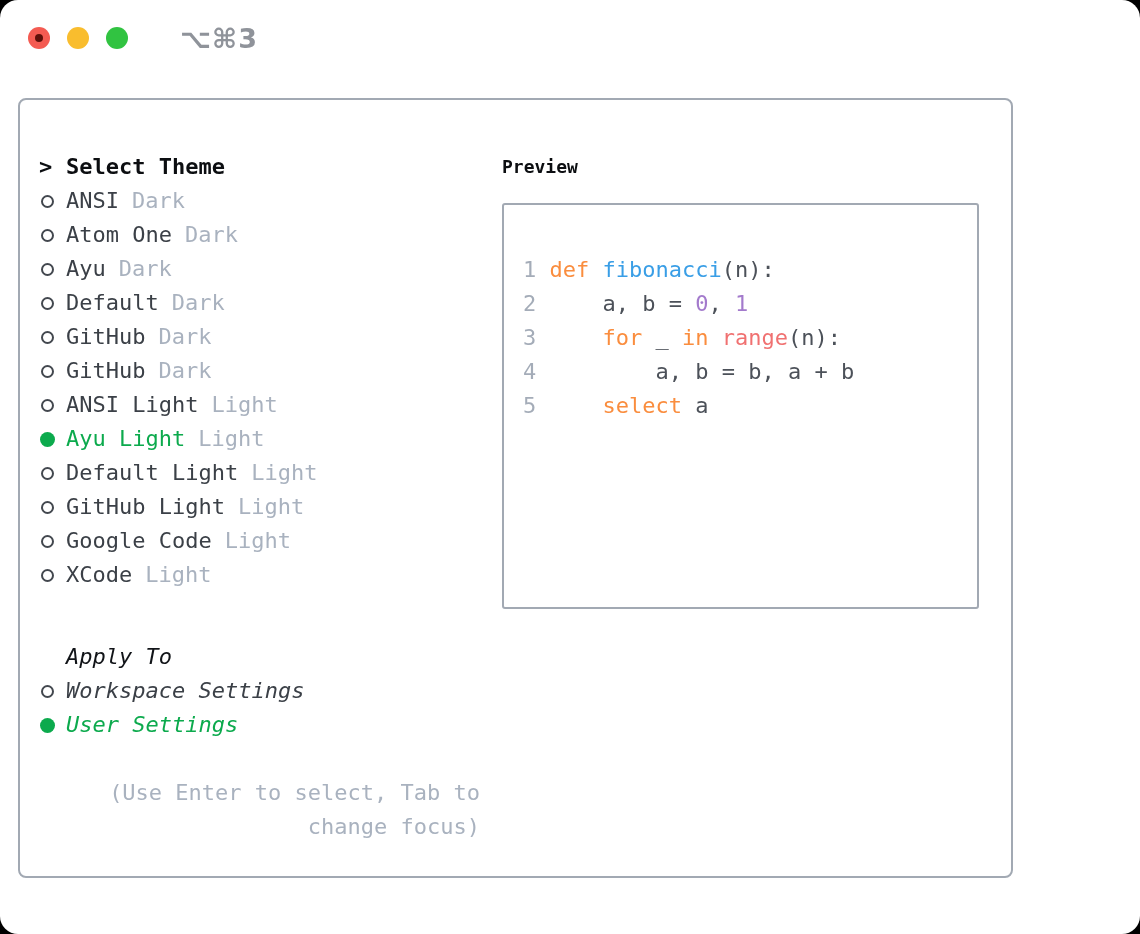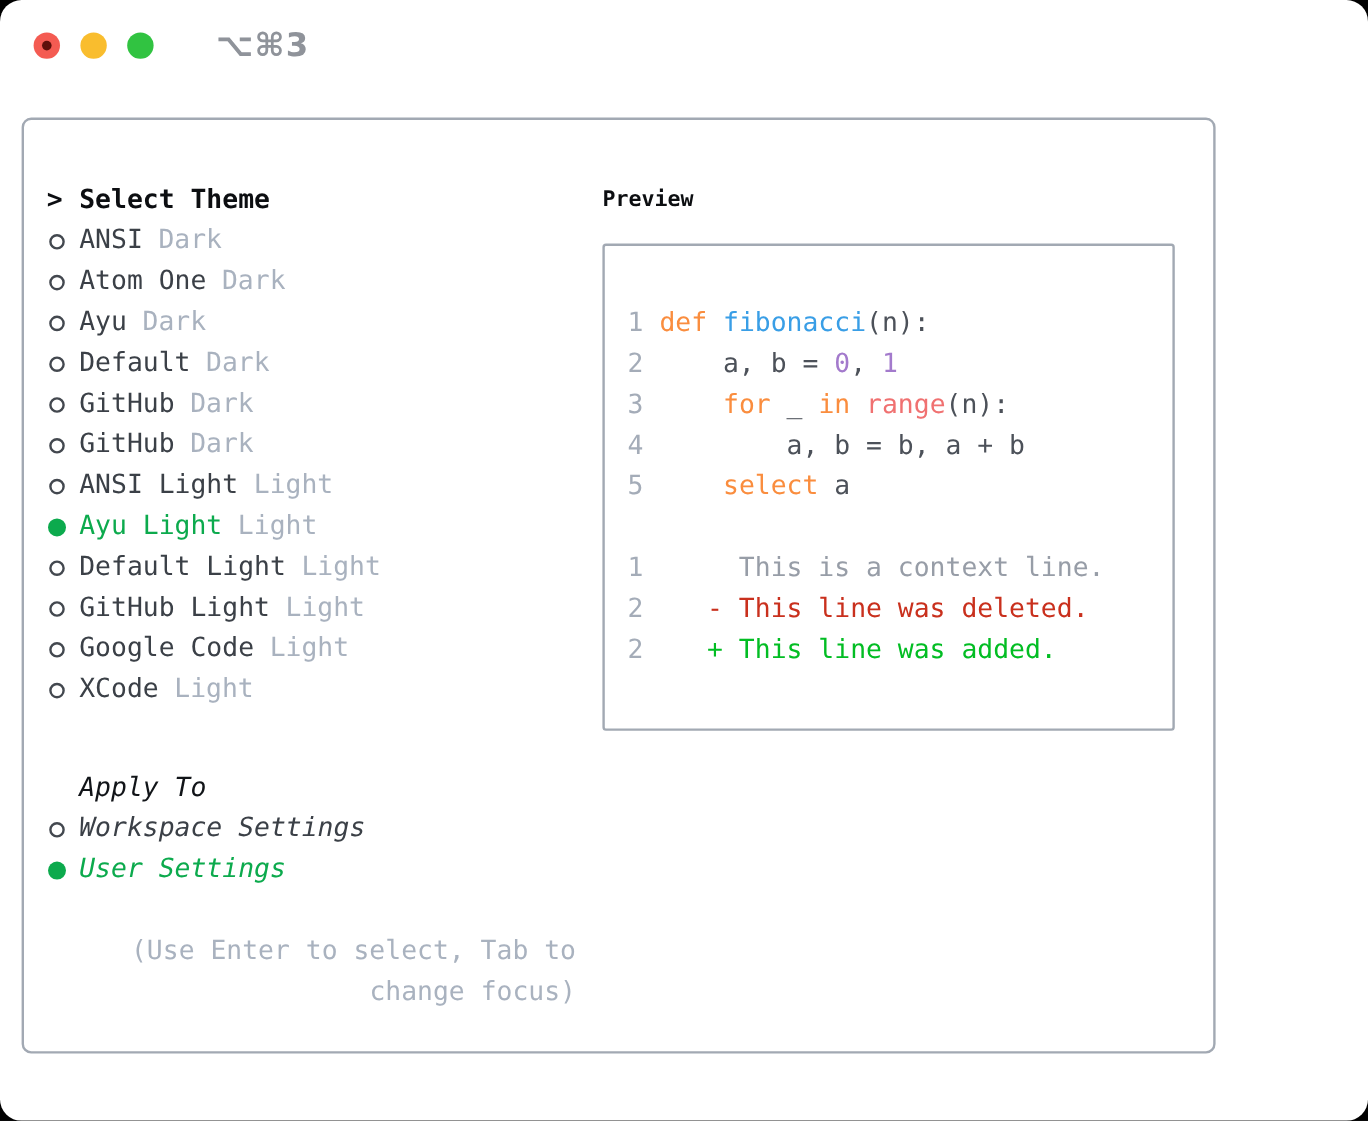--- a/index.html
+++ b/index.html
@@ -118,22 +118,17 @@
       <div class="preview-title">Preview</div>
       <div class="preview-box">
         <div id="code-lines">
             <div class="pline"><span class="ln">1 </span><span class="seg-keyword">def</span><span class="seg-plain"> </span><span class="seg-function">fibonacci</span><span class="seg-plain">(n):</span></div>
             <div class="pline"><span class="ln">2 </span><span class="seg-plain">    a, b = </span><span class="seg-number">0</span><span class="seg-plain">, </span><span class="seg-number">1</span></div>
             <div class="pline"><span class="ln">3 </span><span class="seg-plain">    </span><span class="seg-keyword">for</span><span class="seg-plain"> _ </span><span class="seg-keyword">in</span><span class="seg-plain"> </span><span class="seg-builtin">range</span><span class="seg-plain">(n):</span></div>
             <div class="pline"><span class="ln">4 </span><span class="seg-plain">        a, b = b, a + b</span></div>
             <div class="pline"><span class="ln">5 </span><span class="seg-plain">    </span><span class="seg-keyword">select</span><span class="seg-plain"> a</span></div>
           </div>
         <div class="blankline"></div>
-        <div id="diff-lines">
-            <div class="pline"><span class="ln">1    </span><span class="diff-context">  This is a context line.</span></div>
-            <div class="pline"><span class="ln">2    </span><span class="diff-deleted">- This line was deleted.</span></div>
-            <div class="pline"><span class="ln">2    </span><span class="diff-added">+ This line was added.</span></div>
-          </div>
       </div>
     </div>
 
   </div>
 </div>
 
 </body></html>

